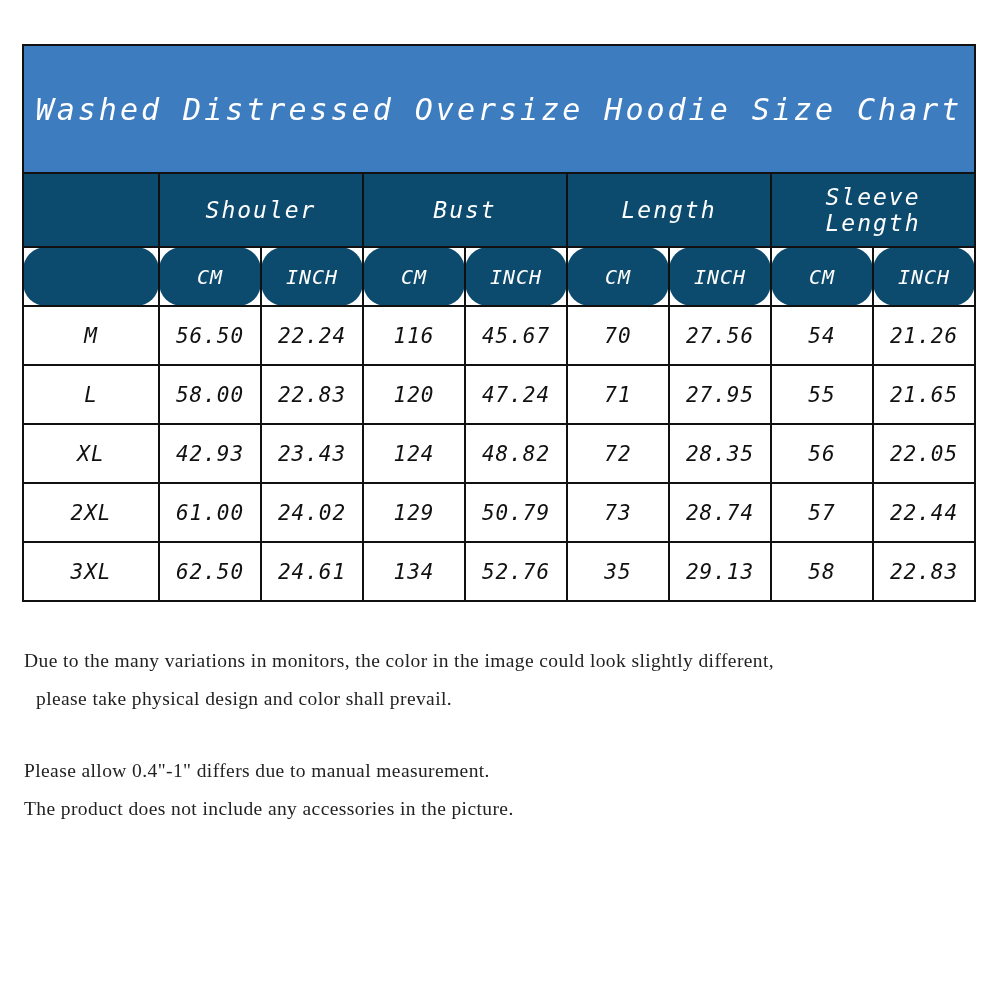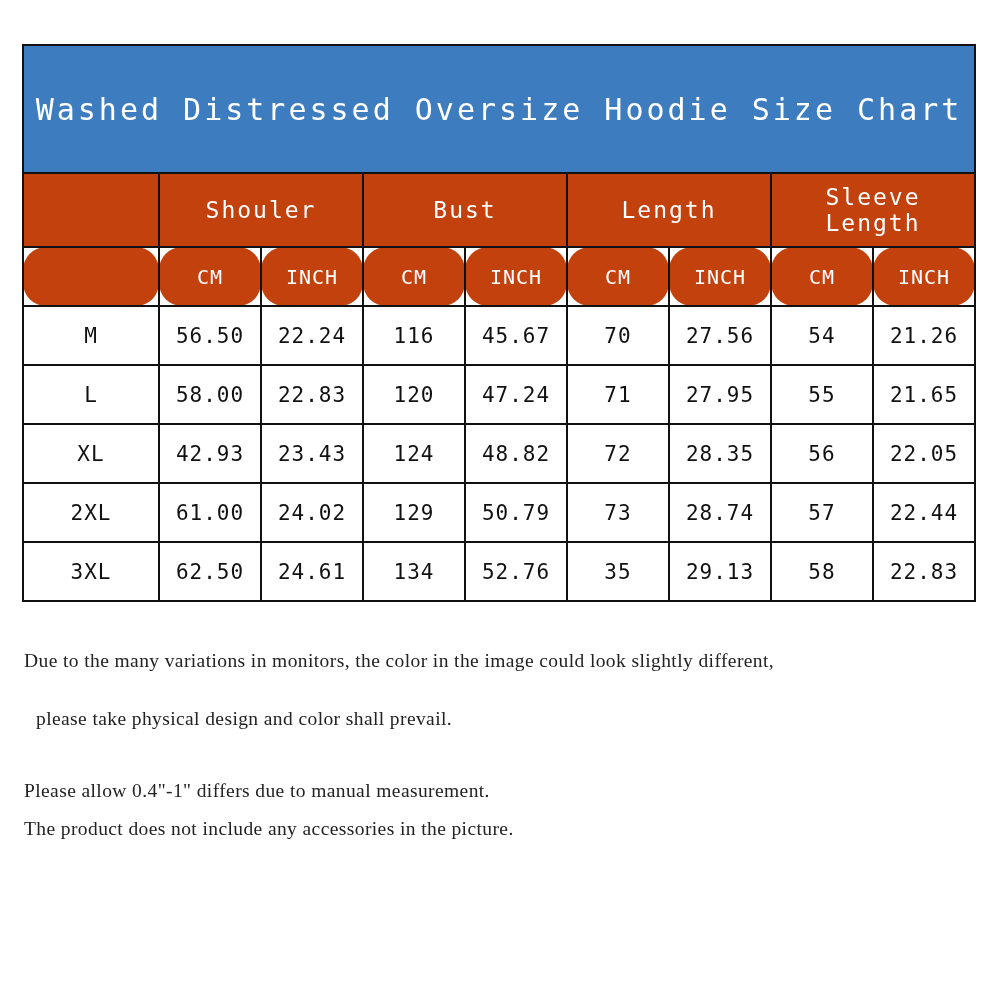--- a/index.html
+++ b/index.html
@@ -18,38 +18,39 @@
     position: relative;
     width: 1000px;
     height: 1000px;
     box-sizing: border-box;
     padding: 44px 22px 0 22px;
   }
   table.size-chart {
     width: 772px;
     border-collapse: collapse;
     table-layout: fixed;
+    font-style: italic;
   }
   table.size-chart td, table.size-chart th {
     border: 2px solid #111111;
     padding: 0;
     text-align: center;
     vertical-align: middle;
     font-weight: normal;
   }
   .title-cell {
     background: #3d7cbf;
     color: #ffffff;
     height: 126px;
     font-size: 30px;
     letter-spacing: 3px;
     font-weight: bold;
   }
   .hdr-blue {
-    background: #c2410c;
+    background: #0c4a6e;
     color: #ffffff;
   }
   .hdr-main {
     height: 72px;
     font-size: 23px;
     letter-spacing: 2px;
   }
   .hdr-unit {
     height: 57px;
     font-size: 20px;
@@ -73,21 +74,20 @@
     line-height: 38px;
     color: #222222;
     letter-spacing: 0.4px;
     font-family: Liberation Serif, serif;
   }
   .notes p {
     margin: 0;
   }
   .notes .indent {
     padding-left: 12px;
-    margin-top: 20px;
   }
   .notes .gap {
     height: 34px;
   }
   .col-size { width: 136px; }
   .col-num  { width: 102px; }
 </style>
 </head>
 <body>
 

